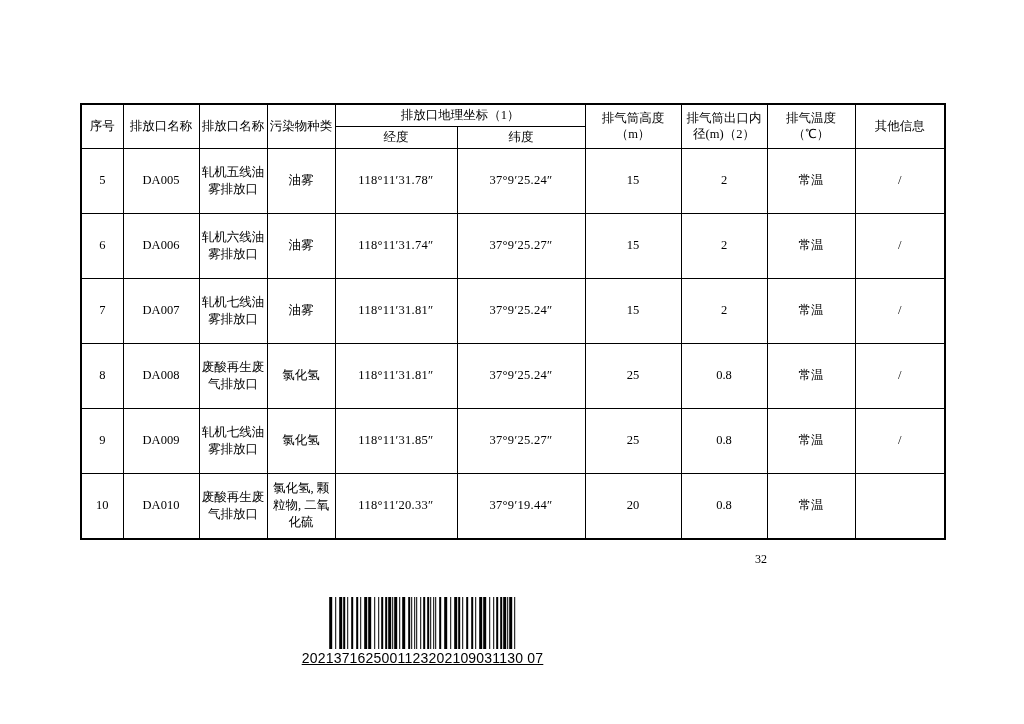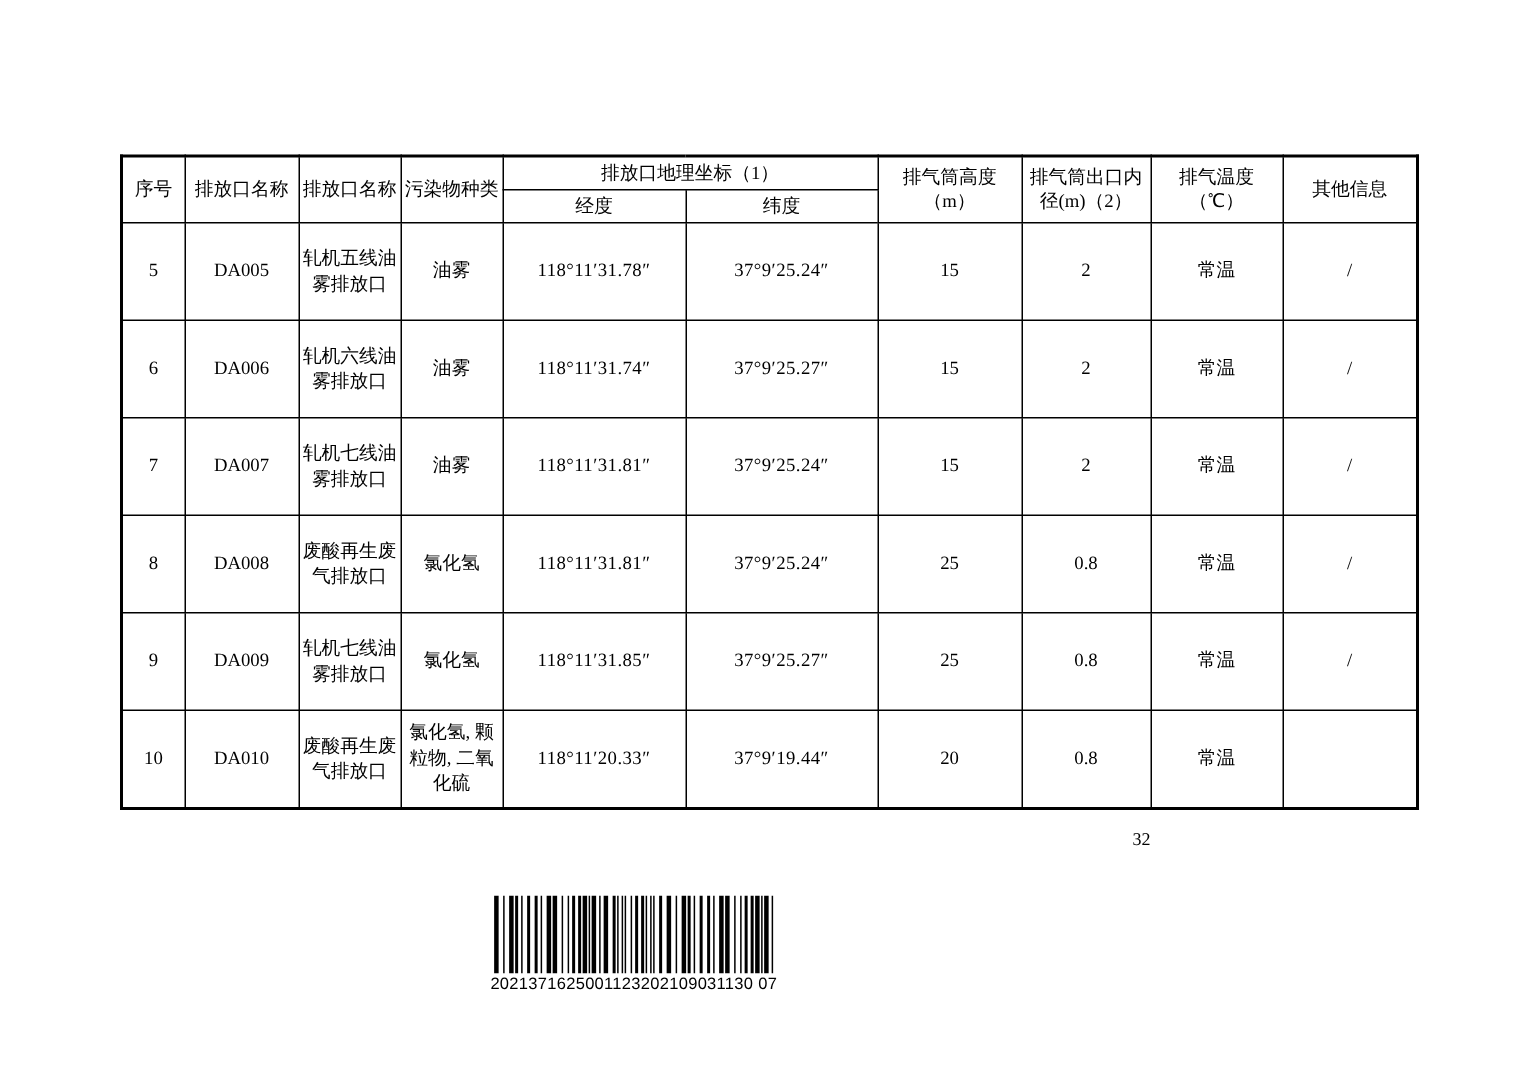--- a/index.html
+++ b/index.html
@@ -82,25 +82,26 @@
     top: 597px;
     text-align: center;
   }
   .barcode {
     height: 52px;
     width: 190px;
     display: block;
     margin: 0 auto;
   }
   .barcode-text {
-    font-size: 11px;
+    font-size: 14px;
     font-family: "Liberation Sans", sans-serif;
     letter-spacing: 0.2px;
     margin-top: 1px;
     color: #000;
+    text-decoration: underline;
   }
   .hdr-sub { font-size: 12.5px; }
 </style>
 </head>
 <body>
 
 <div class="page">
 
   <table class="emissions">
     <colgroup>

